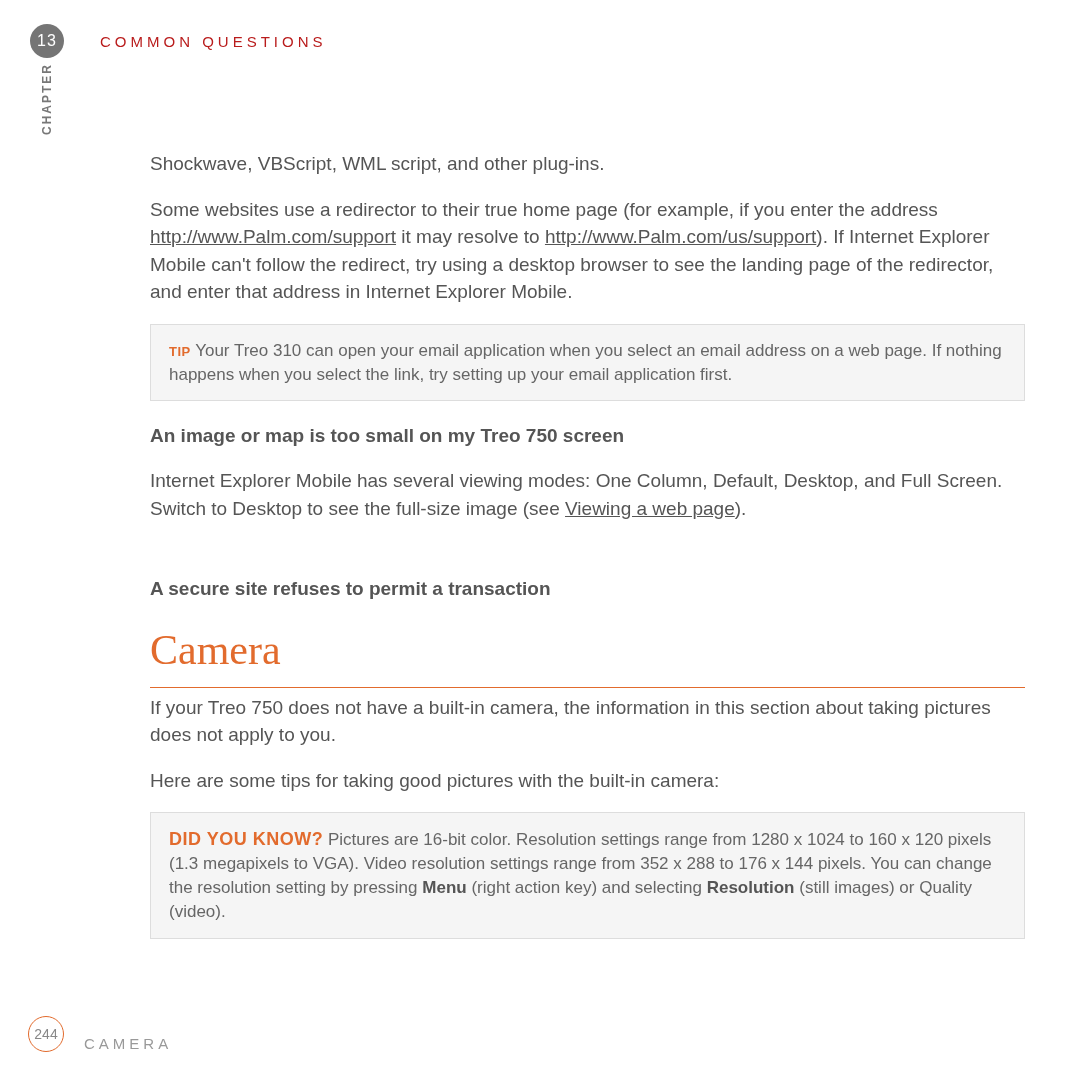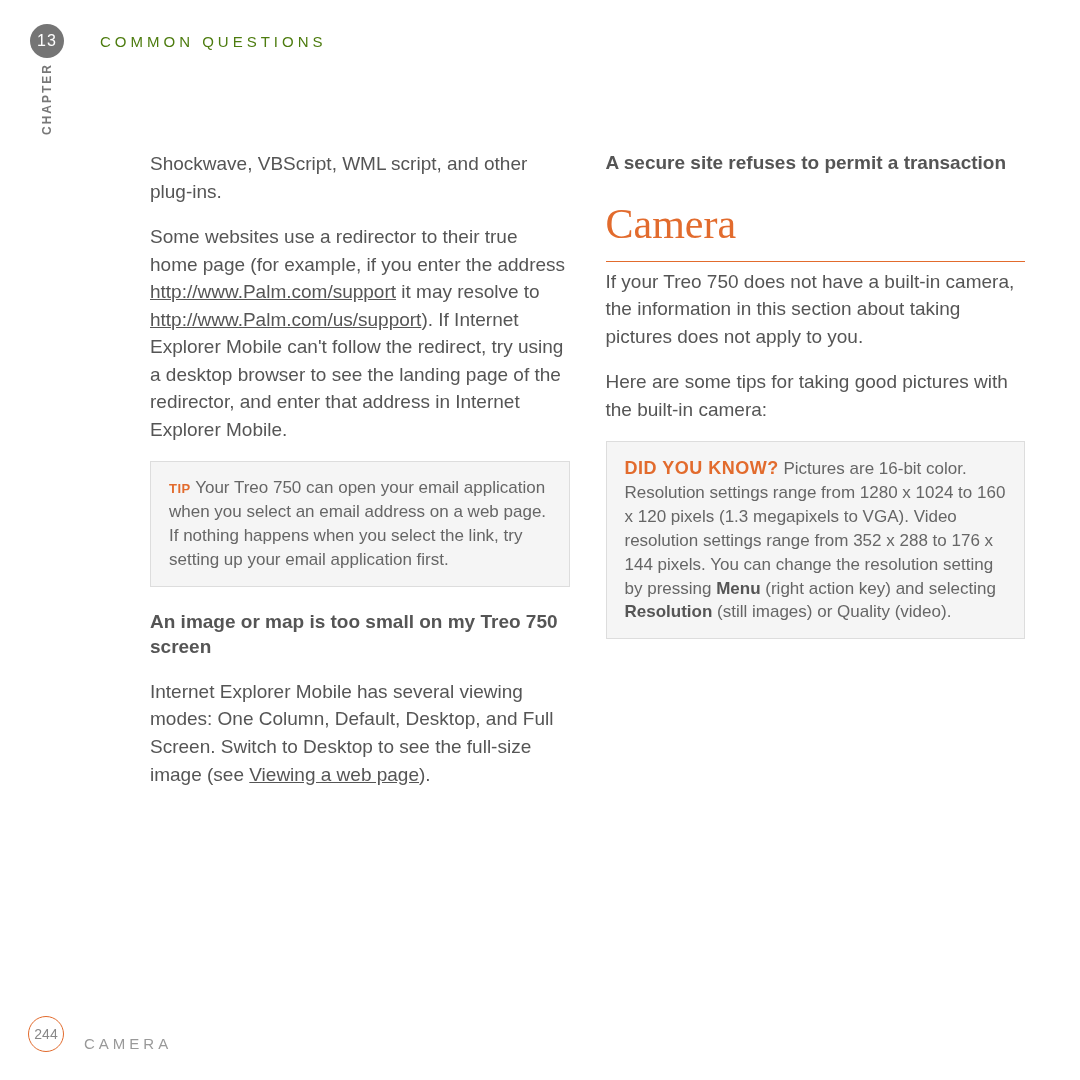--- a/index.html
+++ b/index.html
@@ -34,40 +34,41 @@
     font-size: 16px;
     font-weight: 400;
     letter-spacing: 1px;
   }
   .header-title {
     position: absolute;
     left: 100px;
     top: 33px;
     font-size: 15px;
     letter-spacing: 4px;
-    color: #4d7c0f;
+    color: #b91c1c;
   }
   .side-label {
     position: absolute;
     left: 40px;
     top: 135px;
     transform: rotate(-90deg);
     transform-origin: left top;
     font-size: 12px;
     letter-spacing: 2px;
     font-weight: 700;
     color: #777;
   }
   .columns {
     position: absolute;
     top: 150px;
     left: 150px;
     right: 55px;
     display: flex;
     gap: 36px;
+    flex-direction: column;
   }
   .col {
     flex: 1;
     font-size: 19px;
     line-height: 1.45;
     color: #555;
     font-weight: 300;
   }
   .col p { margin: 0 0 18px 0; }
   .bold-sub {
@@ -147,21 +148,21 @@
 
   <div class="columns">
 
     <div class="col">
       <p>Shockwave, VBScript, WML script, and other plug-ins.</p>
       <p>
         <span>Some websites use a redirector to their true home page (for example, if you enter the address </span><span class="link">http://www.Palm.com/support</span><span> it may resolve to </span><span class="link">http://www.Palm.com/us/support</span><span>). If Internet Explorer Mobile can't follow the redirect, try using a desktop browser to see the landing page of the redirector, and enter that address in Internet Explorer Mobile.</span>
       </p>
 
       <div class="tip-box">
-        <span class="tip-badge">TIP</span><span> Your Treo 750 can open your email application when you select an email address on a web page. If nothing happens when you select the link, try setting up your email application first.</span>
+        <span class="tip-badge">TIP</span><span> Your Treo 310 can open your email application when you select an email address on a web page. If nothing happens when you select the link, try setting up your email application first.</span>
       </div>
 
       <p class="bold-sub">An image or map is too small on my Treo 750 screen</p>
       <p>
         <span>Internet Explorer Mobile has several viewing modes: One Column, Default, Desktop, and Full Screen. Switch to Desktop to see the full-size image (see </span><span class="link">Viewing a web page</span><span>).</span>
       </p>
     </div>
 
     <div class="col">
       <p class="bold-sub">A secure site refuses to permit a transaction</p>

